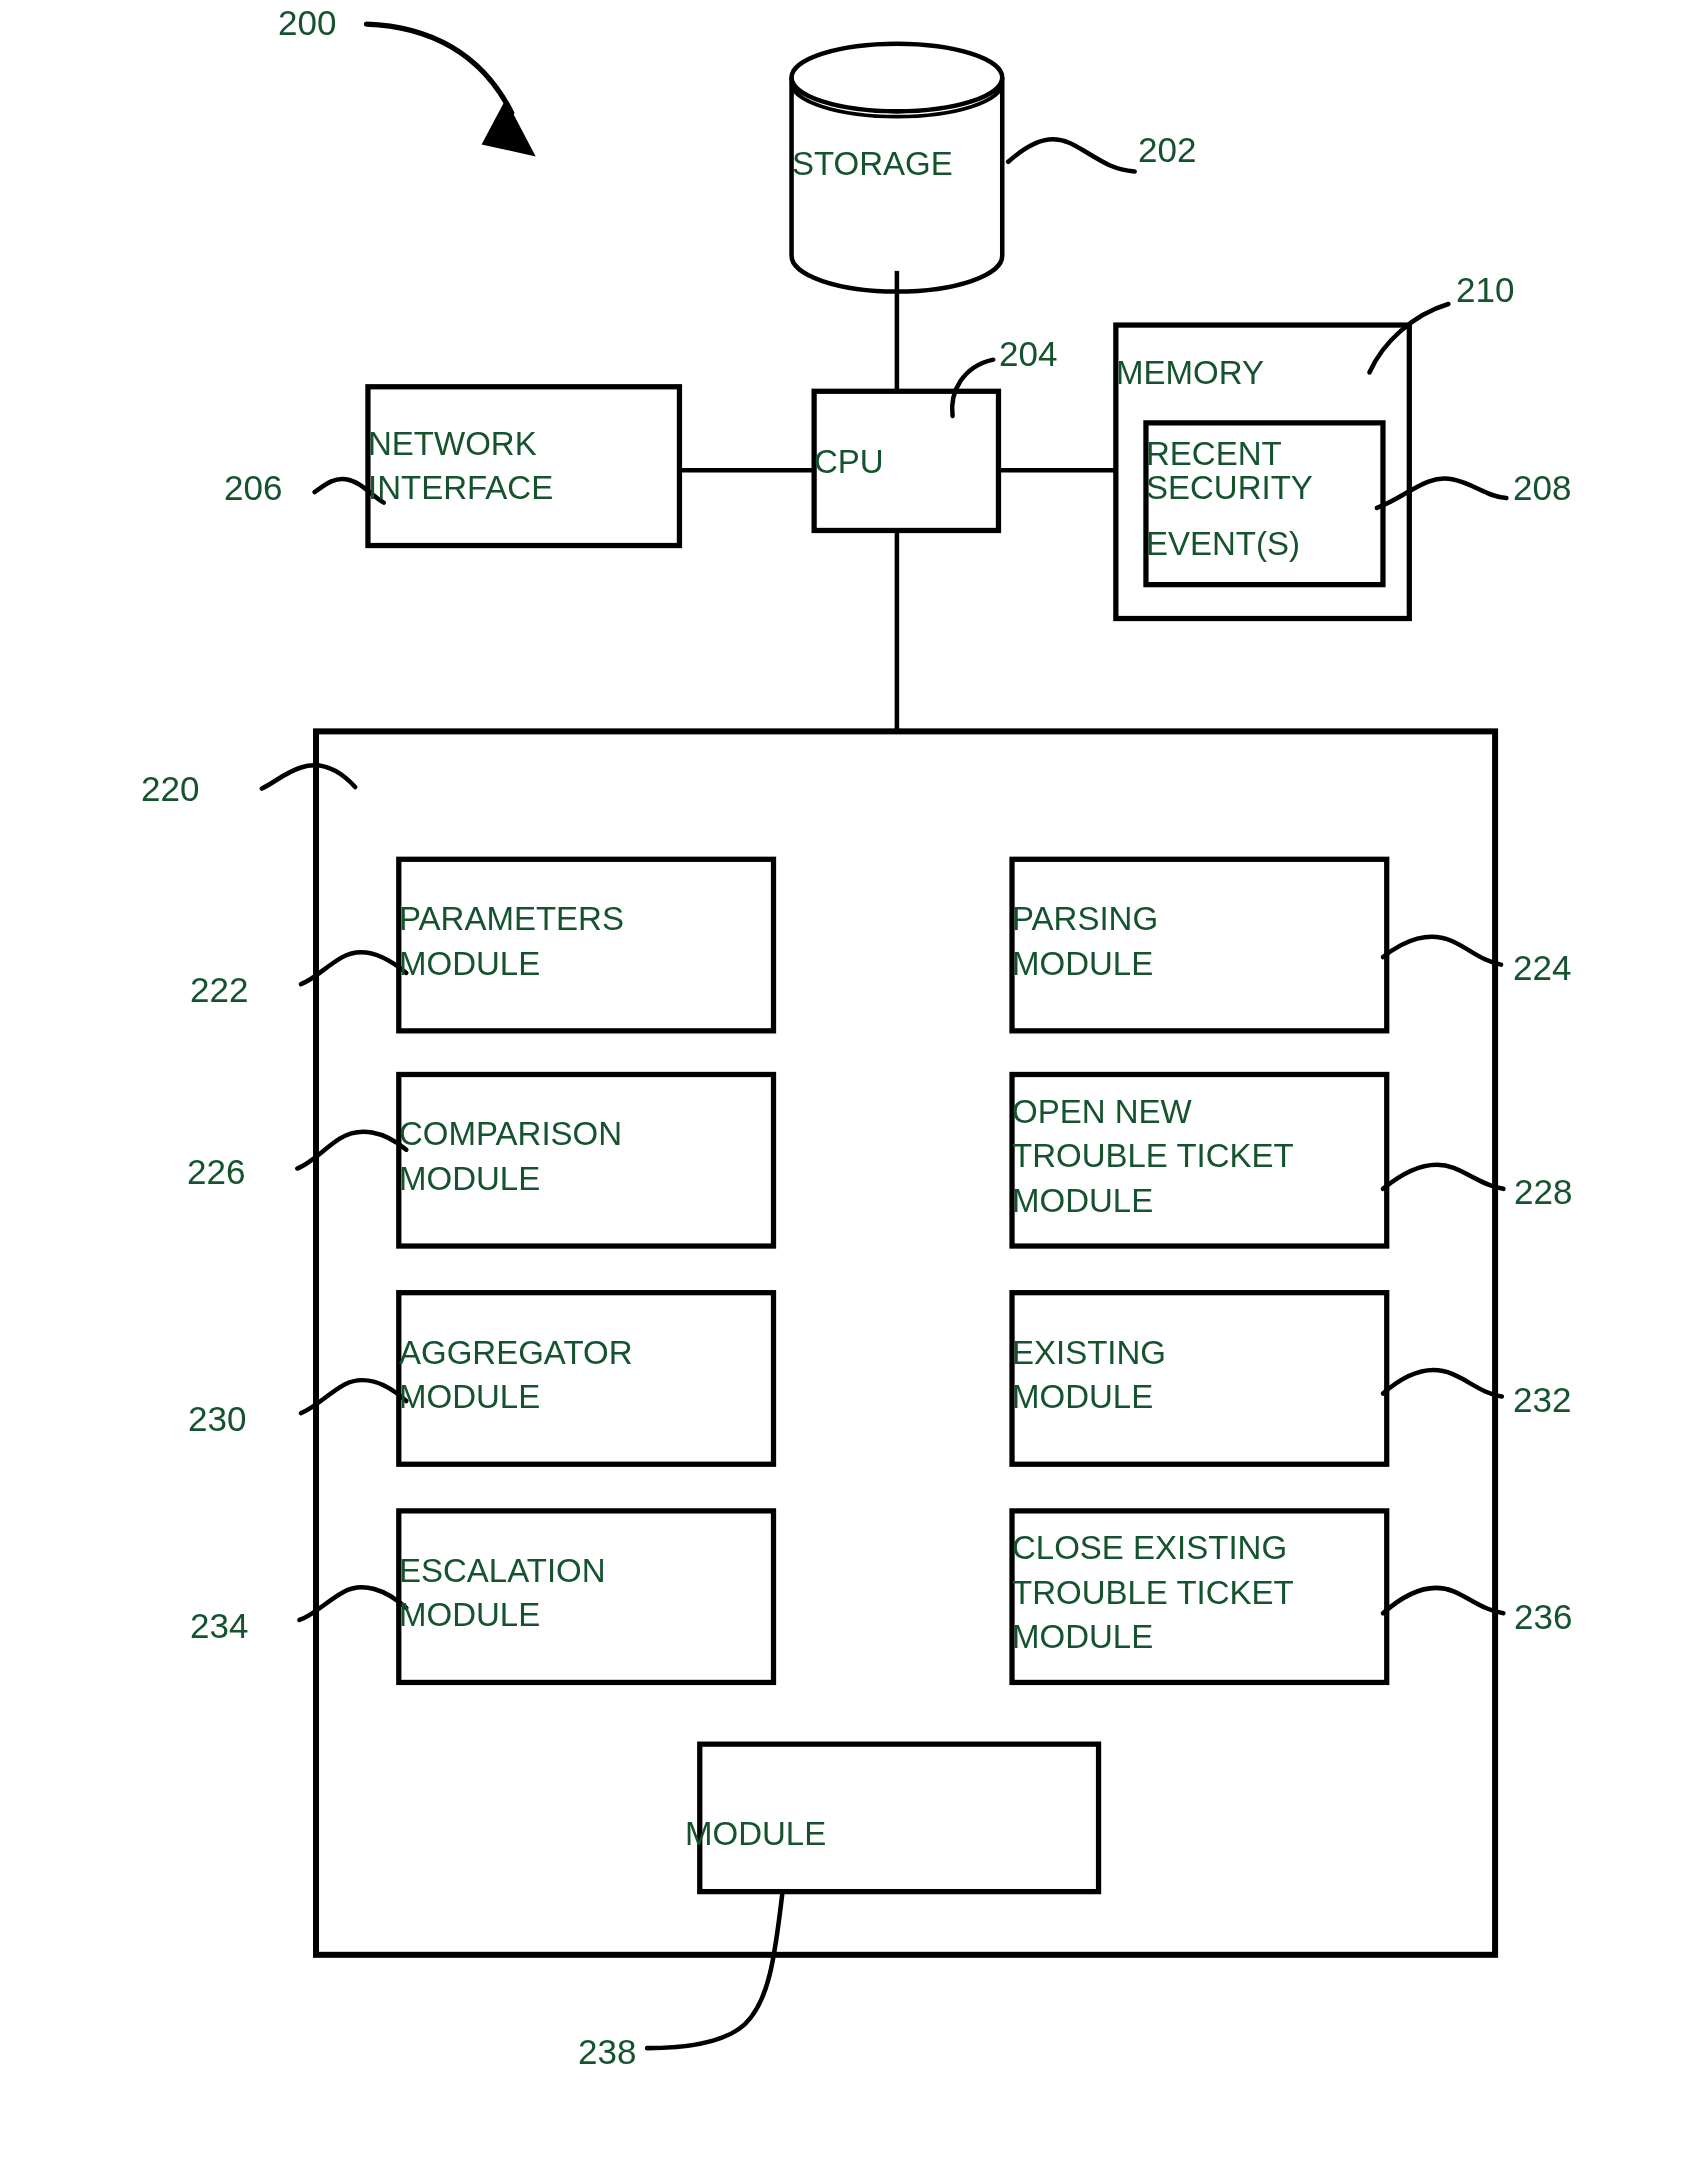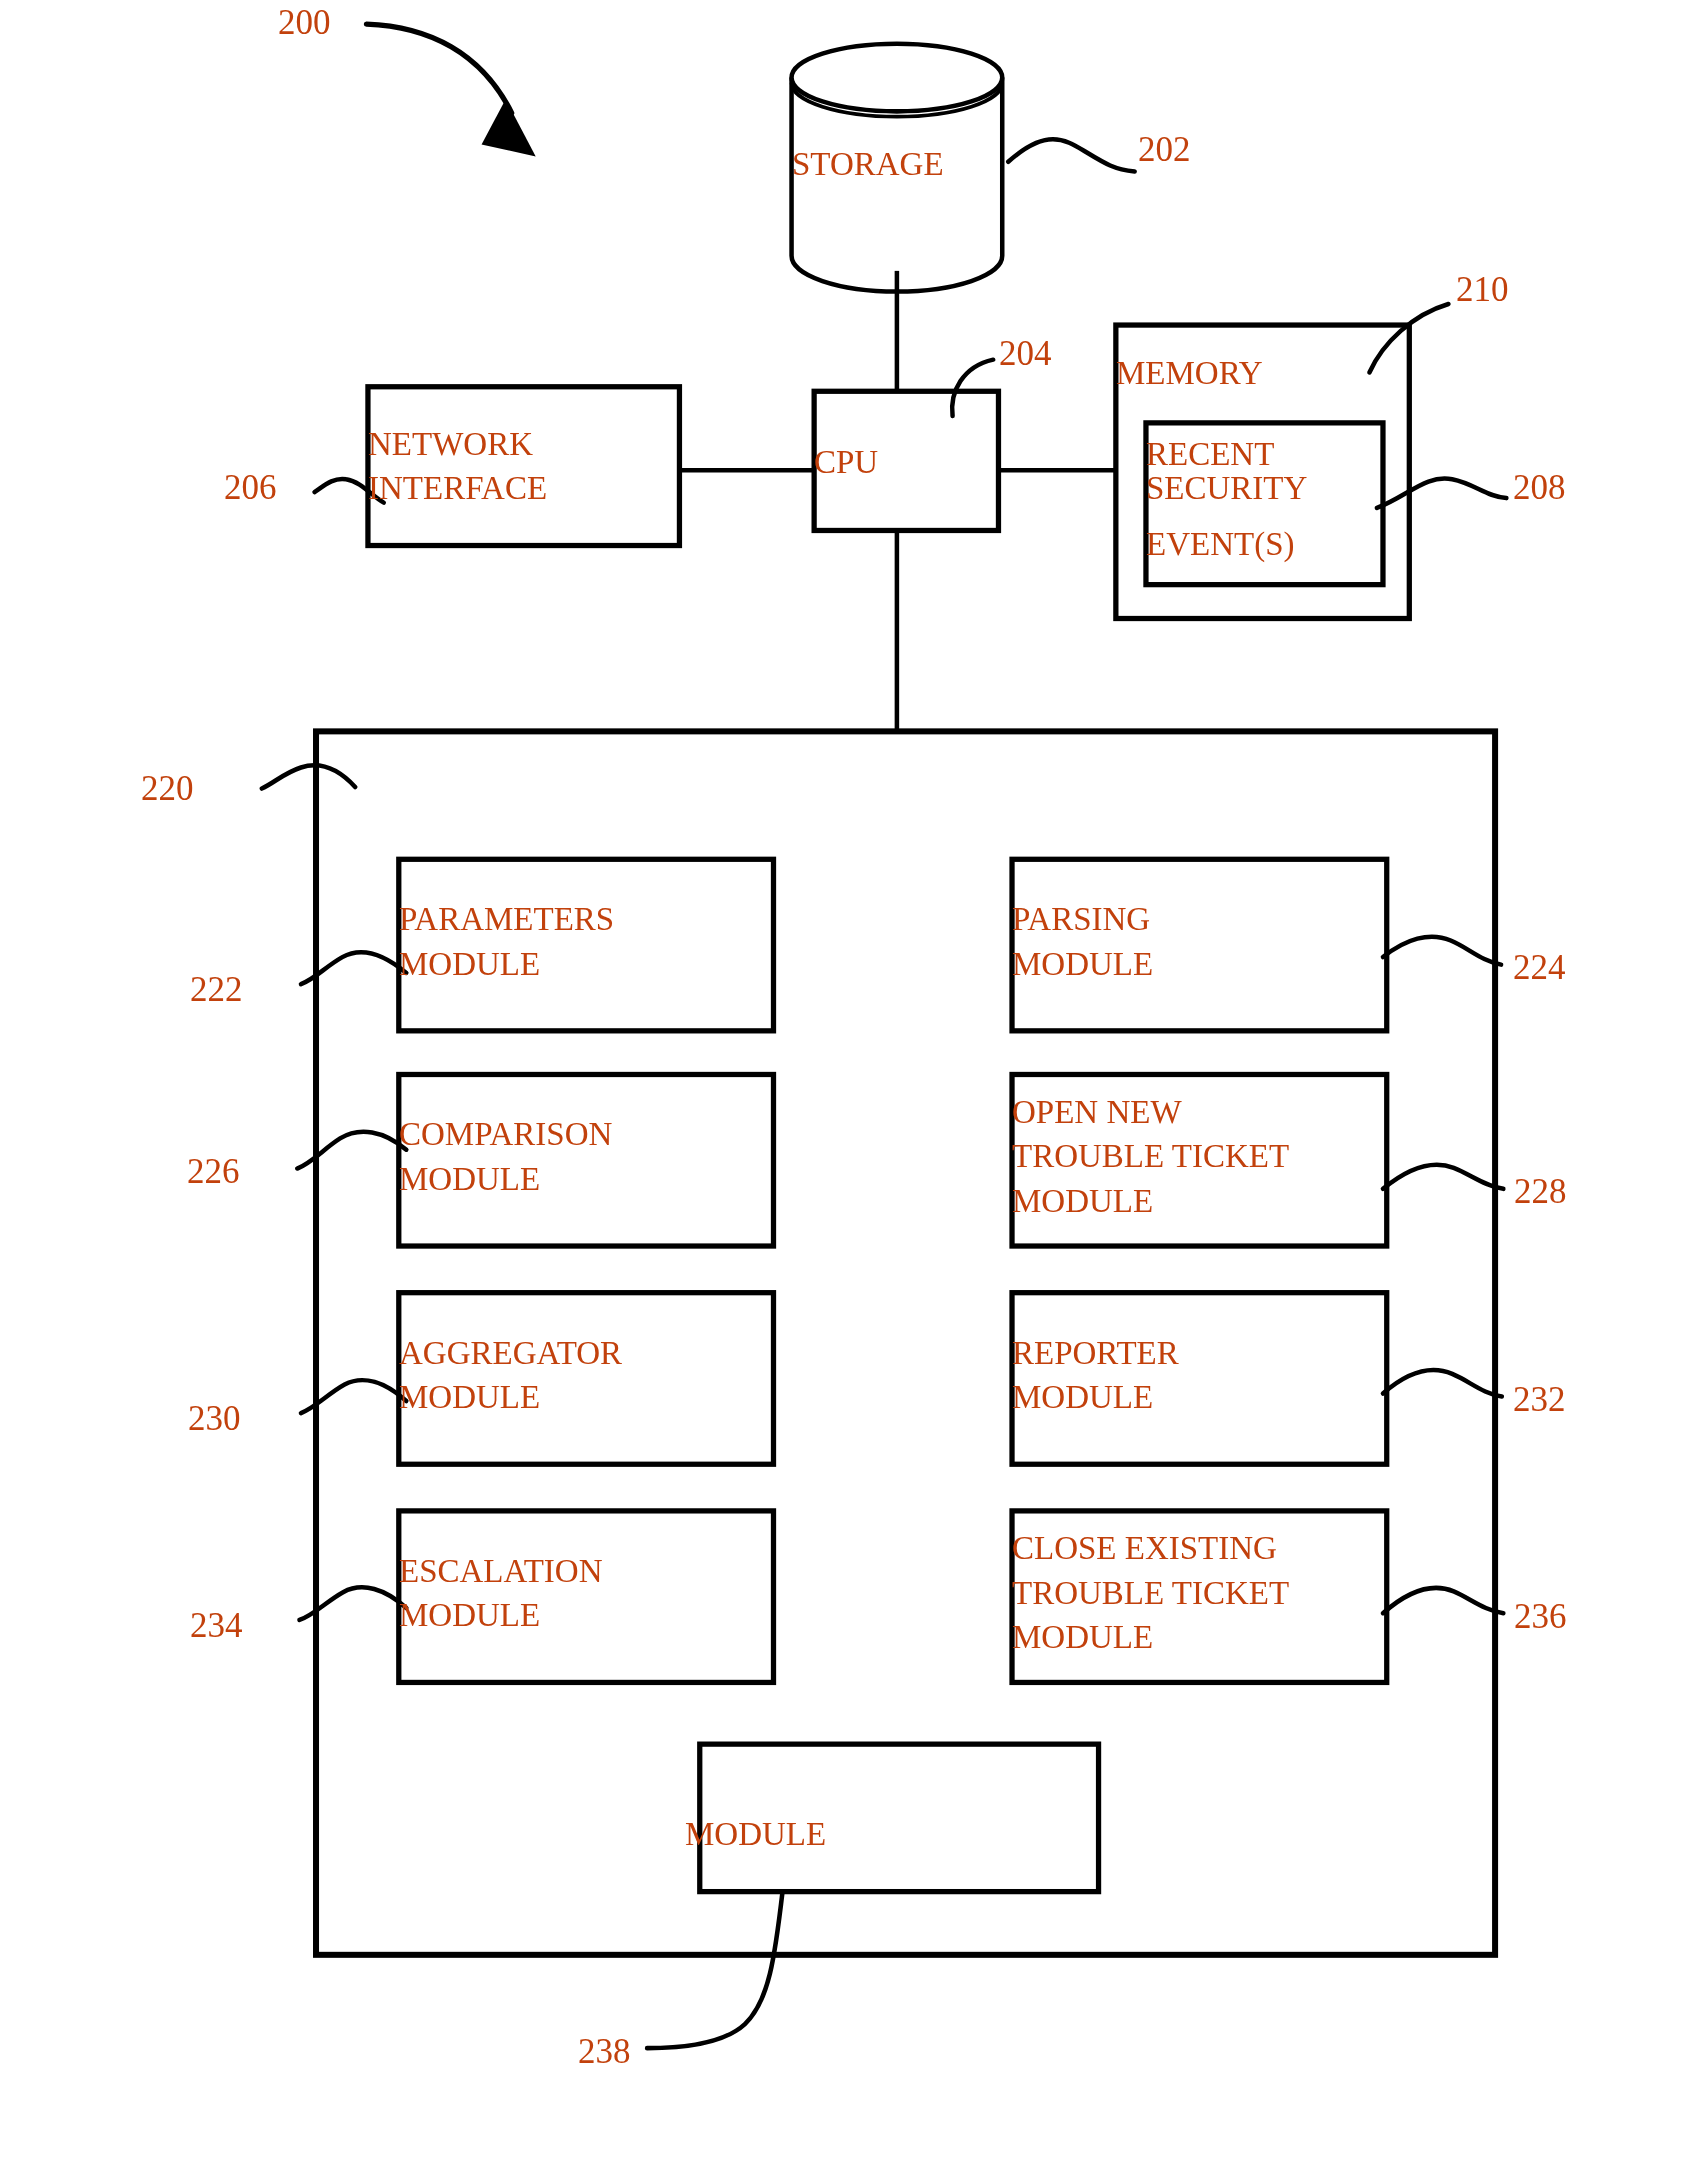--- a/index.html
+++ b/index.html
@@ -20,22 +20,22 @@
   }
   #figure-svg {
     position: absolute;
     left: 0;
     top: 0;
     width: 1702px;
     height: 2161px;
   }
   .lbl {
     position: absolute;
-    font-family: Liberation Serif, serif;
-    color: #c2410c;
+    font-family: Liberation Sans, sans-serif;
+    color: #14532d;
     white-space: pre;
     line-height: 1.18;
     letter-spacing: 0px;
   }
   
   .ref {
     font-size: 35px;
     font-weight: 400;
   }
   
@@ -212,21 +212,21 @@
 
   <div class="lbl boxlabel" style="left:1012px; top:1093px; width:375px;">OPEN NEW</div>
   <div class="lbl boxlabel" style="left:1012px; top:1137px; width:375px;">TROUBLE TICKET</div>
   <div class="lbl boxlabel" style="left:1012px; top:1182px; width:375px;">MODULE</div>
   <div class="lbl ref" style="left:1514px; top:1171px;">228</div>
 
   <div class="lbl boxlabel" style="left:399px; top:1334px; width:375px;">AGGREGATOR</div>
   <div class="lbl boxlabel" style="left:399px; top:1378px; width:375px;">MODULE</div>
   <div class="lbl ref" style="left:188px; top:1398px;">230</div>
 
-  <div class="lbl boxlabel" style="left:1012px; top:1334px; width:375px;">REPORTER</div>
+  <div class="lbl boxlabel" style="left:1012px; top:1334px; width:375px;">EXISTING</div>
   <div class="lbl boxlabel" style="left:1012px; top:1378px; width:375px;">MODULE</div>
   <div class="lbl ref" style="left:1513px; top:1379px;">232</div>
 
   <div class="lbl boxlabel" style="left:399px; top:1552px; width:375px;">ESCALATION</div>
   <div class="lbl boxlabel" style="left:399px; top:1596px; width:375px;">MODULE</div>
   <div class="lbl ref" style="left:190px; top:1605px;">234</div>
 
   <div class="lbl boxlabel" style="left:1012px; top:1529px; width:375px;">CLOSE EXISTING</div>
   <div class="lbl boxlabel" style="left:1012px; top:1574px; width:375px;">TROUBLE TICKET</div>
   <div class="lbl boxlabel" style="left:1012px; top:1618px; width:375px;">MODULE</div>

